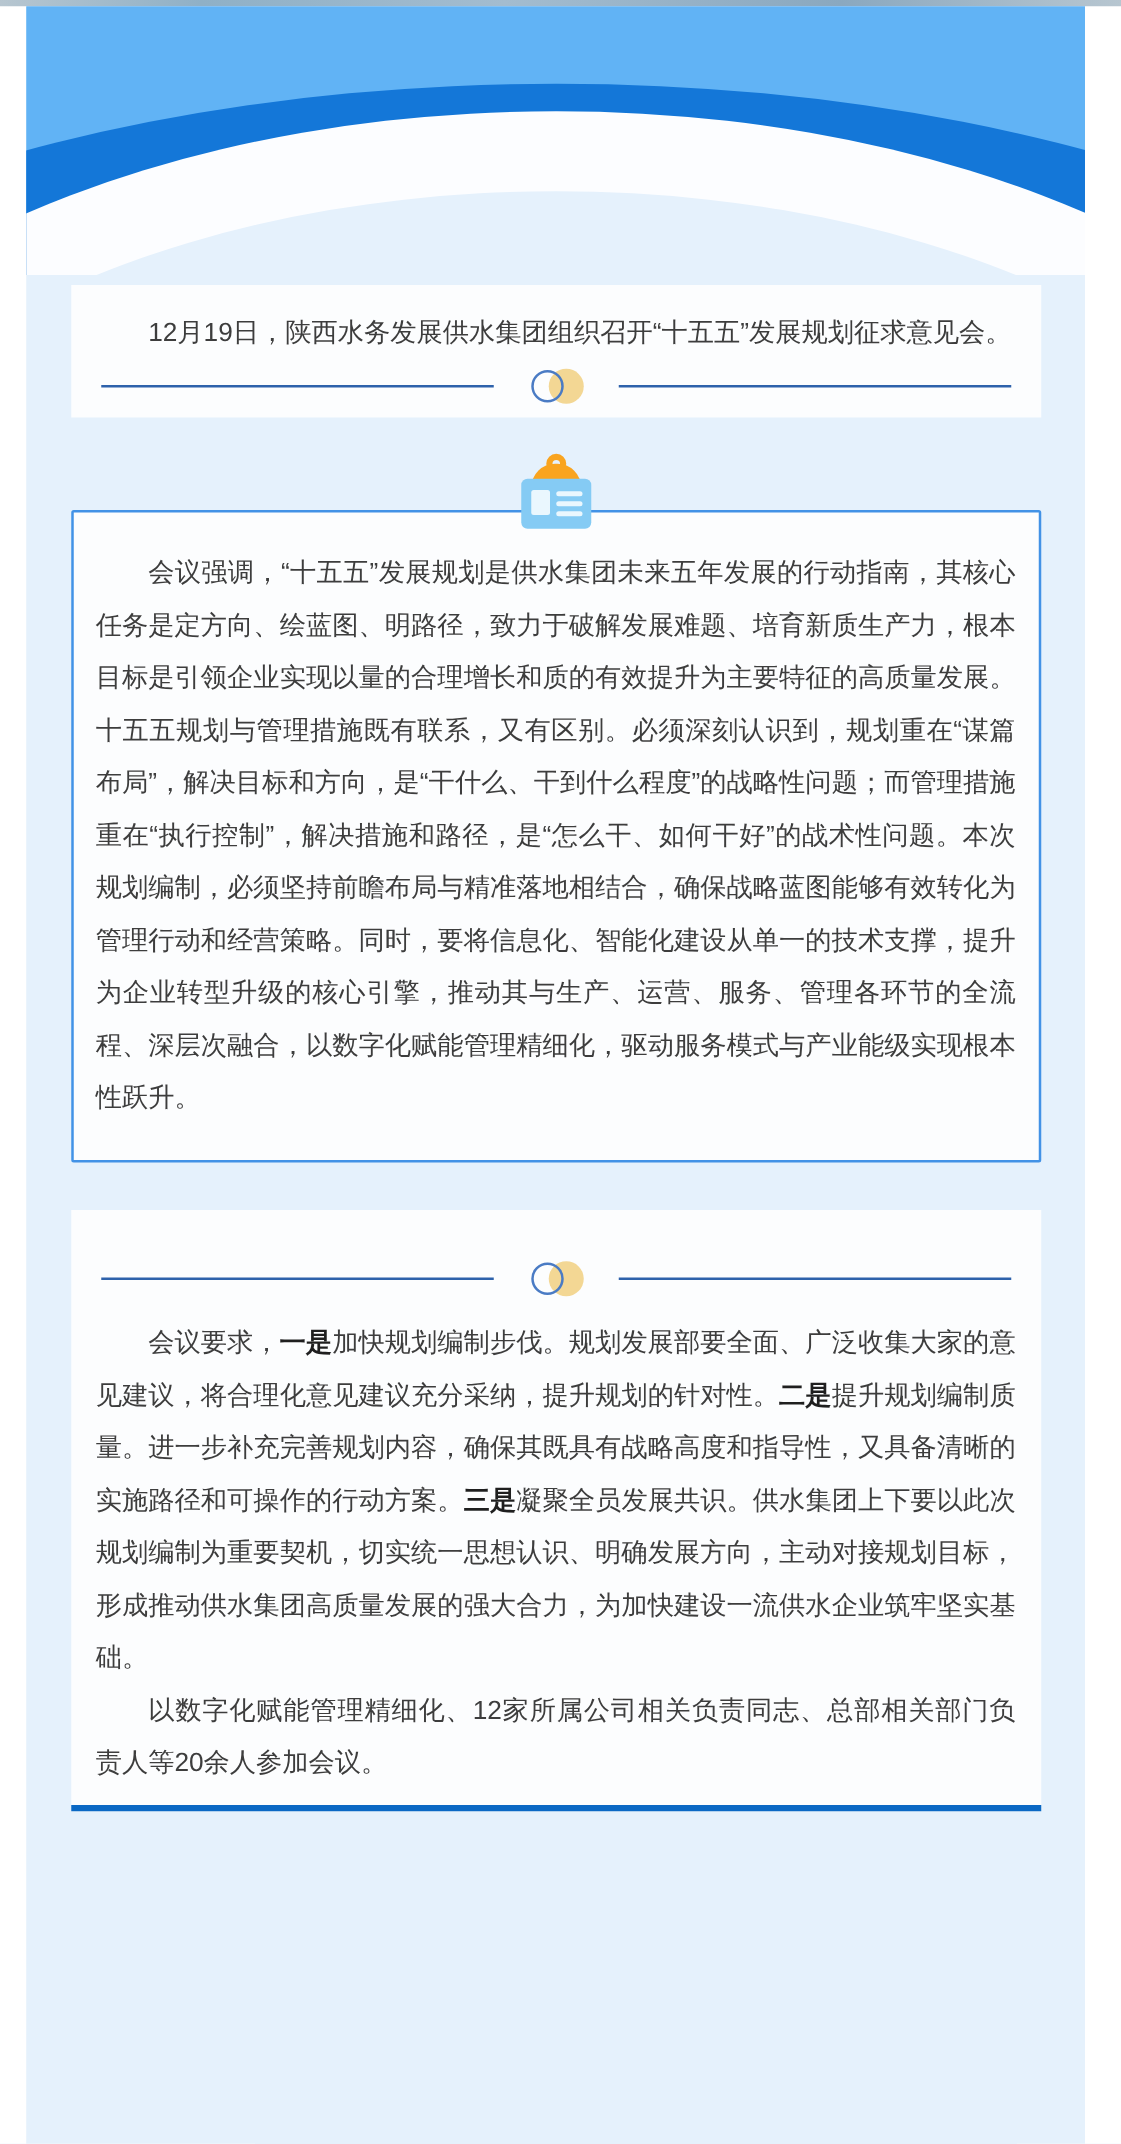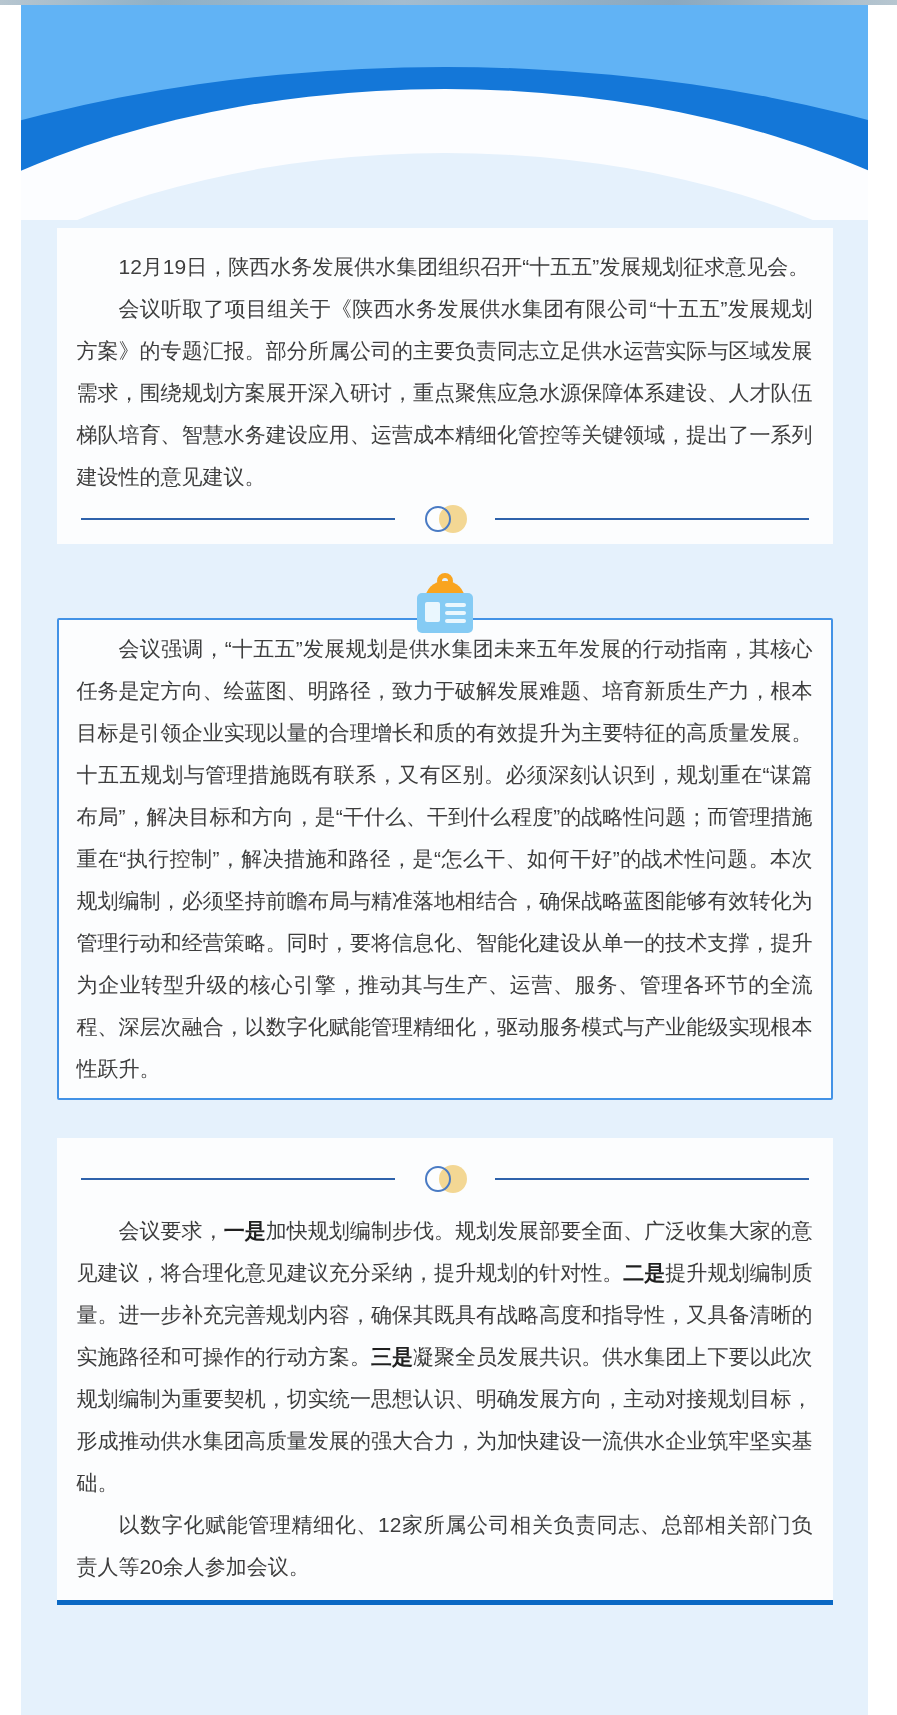--- a/index.html
+++ b/index.html
@@ -38,24 +38,24 @@
   .arc-white{width:1400px;height:800px;margin-left:-700px;top:84px;background:var(--arc-white);}
   .arc-fill{width:1250px;height:700px;margin-left:-625px;top:148px;background:var(--page-bg);}
   
   .card{
     width:776px;margin:0 auto;background:var(--card-bg);
   }
   .card-1{margin-top:8px;padding:18px 20px 10px 20px;}
   .card-2{
     margin-top:74px;position:relative;
     border:2px solid var(--border-blue);border-radius:2px;
-    padding:8px 18px;
+    padding:28px 18px;
   }
   .card-3{
-    margin-top:38px;padding:8px 20px 12px 20px;
+    margin-top:38px;padding:22px 20px 12px 20px;
     border-bottom:5px solid var(--bottom-line);
   }
   .para{
     font-size:21px;line-height:42px;text-indent:2em;
     text-align:justify;color:var(--text);
   }
   .para .bold{font-weight:700;color:var(--text-bold);}
   
   .divider{display:flex;align-items:center;height:30px;margin:6px 4px 0 4px;}
   .divider.top{margin:18px 4px 16px 4px;}
@@ -104,21 +104,20 @@
 
   <div class="header">
     <div class="arc arc-dark"></div>
     <div class="arc arc-white"></div>
     <div class="arc arc-fill"></div>
   </div>
 
   <div class="card card-1">
     <div>
         <p class="para"><span>12月19日，陕西水务发展供水集团组织召开“十五五”发展规划征求意见会。</span></p>
-        <p class="para"><span>会议听取了项目组关于《陕西水务发展供水集团有限公司“十五五”发展规划方案》的专题汇报。部分所属公司的主要负责同志立足供水运营实际与区域发展需求，围绕规划方案展开深入研讨，重点聚焦应急水源保障体系建设、人才队伍梯队培育、智慧水务建设应用、运营成本精细化管控等关键领域，提出了一系列建设性的意见建议。</span></p>
       </div>
     <div class="divider">
       <div class="rule"></div>
       <div class="circles">
         <div class="c-yellow"></div>
         <div class="c-outline"></div>
       </div>
       <div class="rule"></div>
     </div>
   </div>

